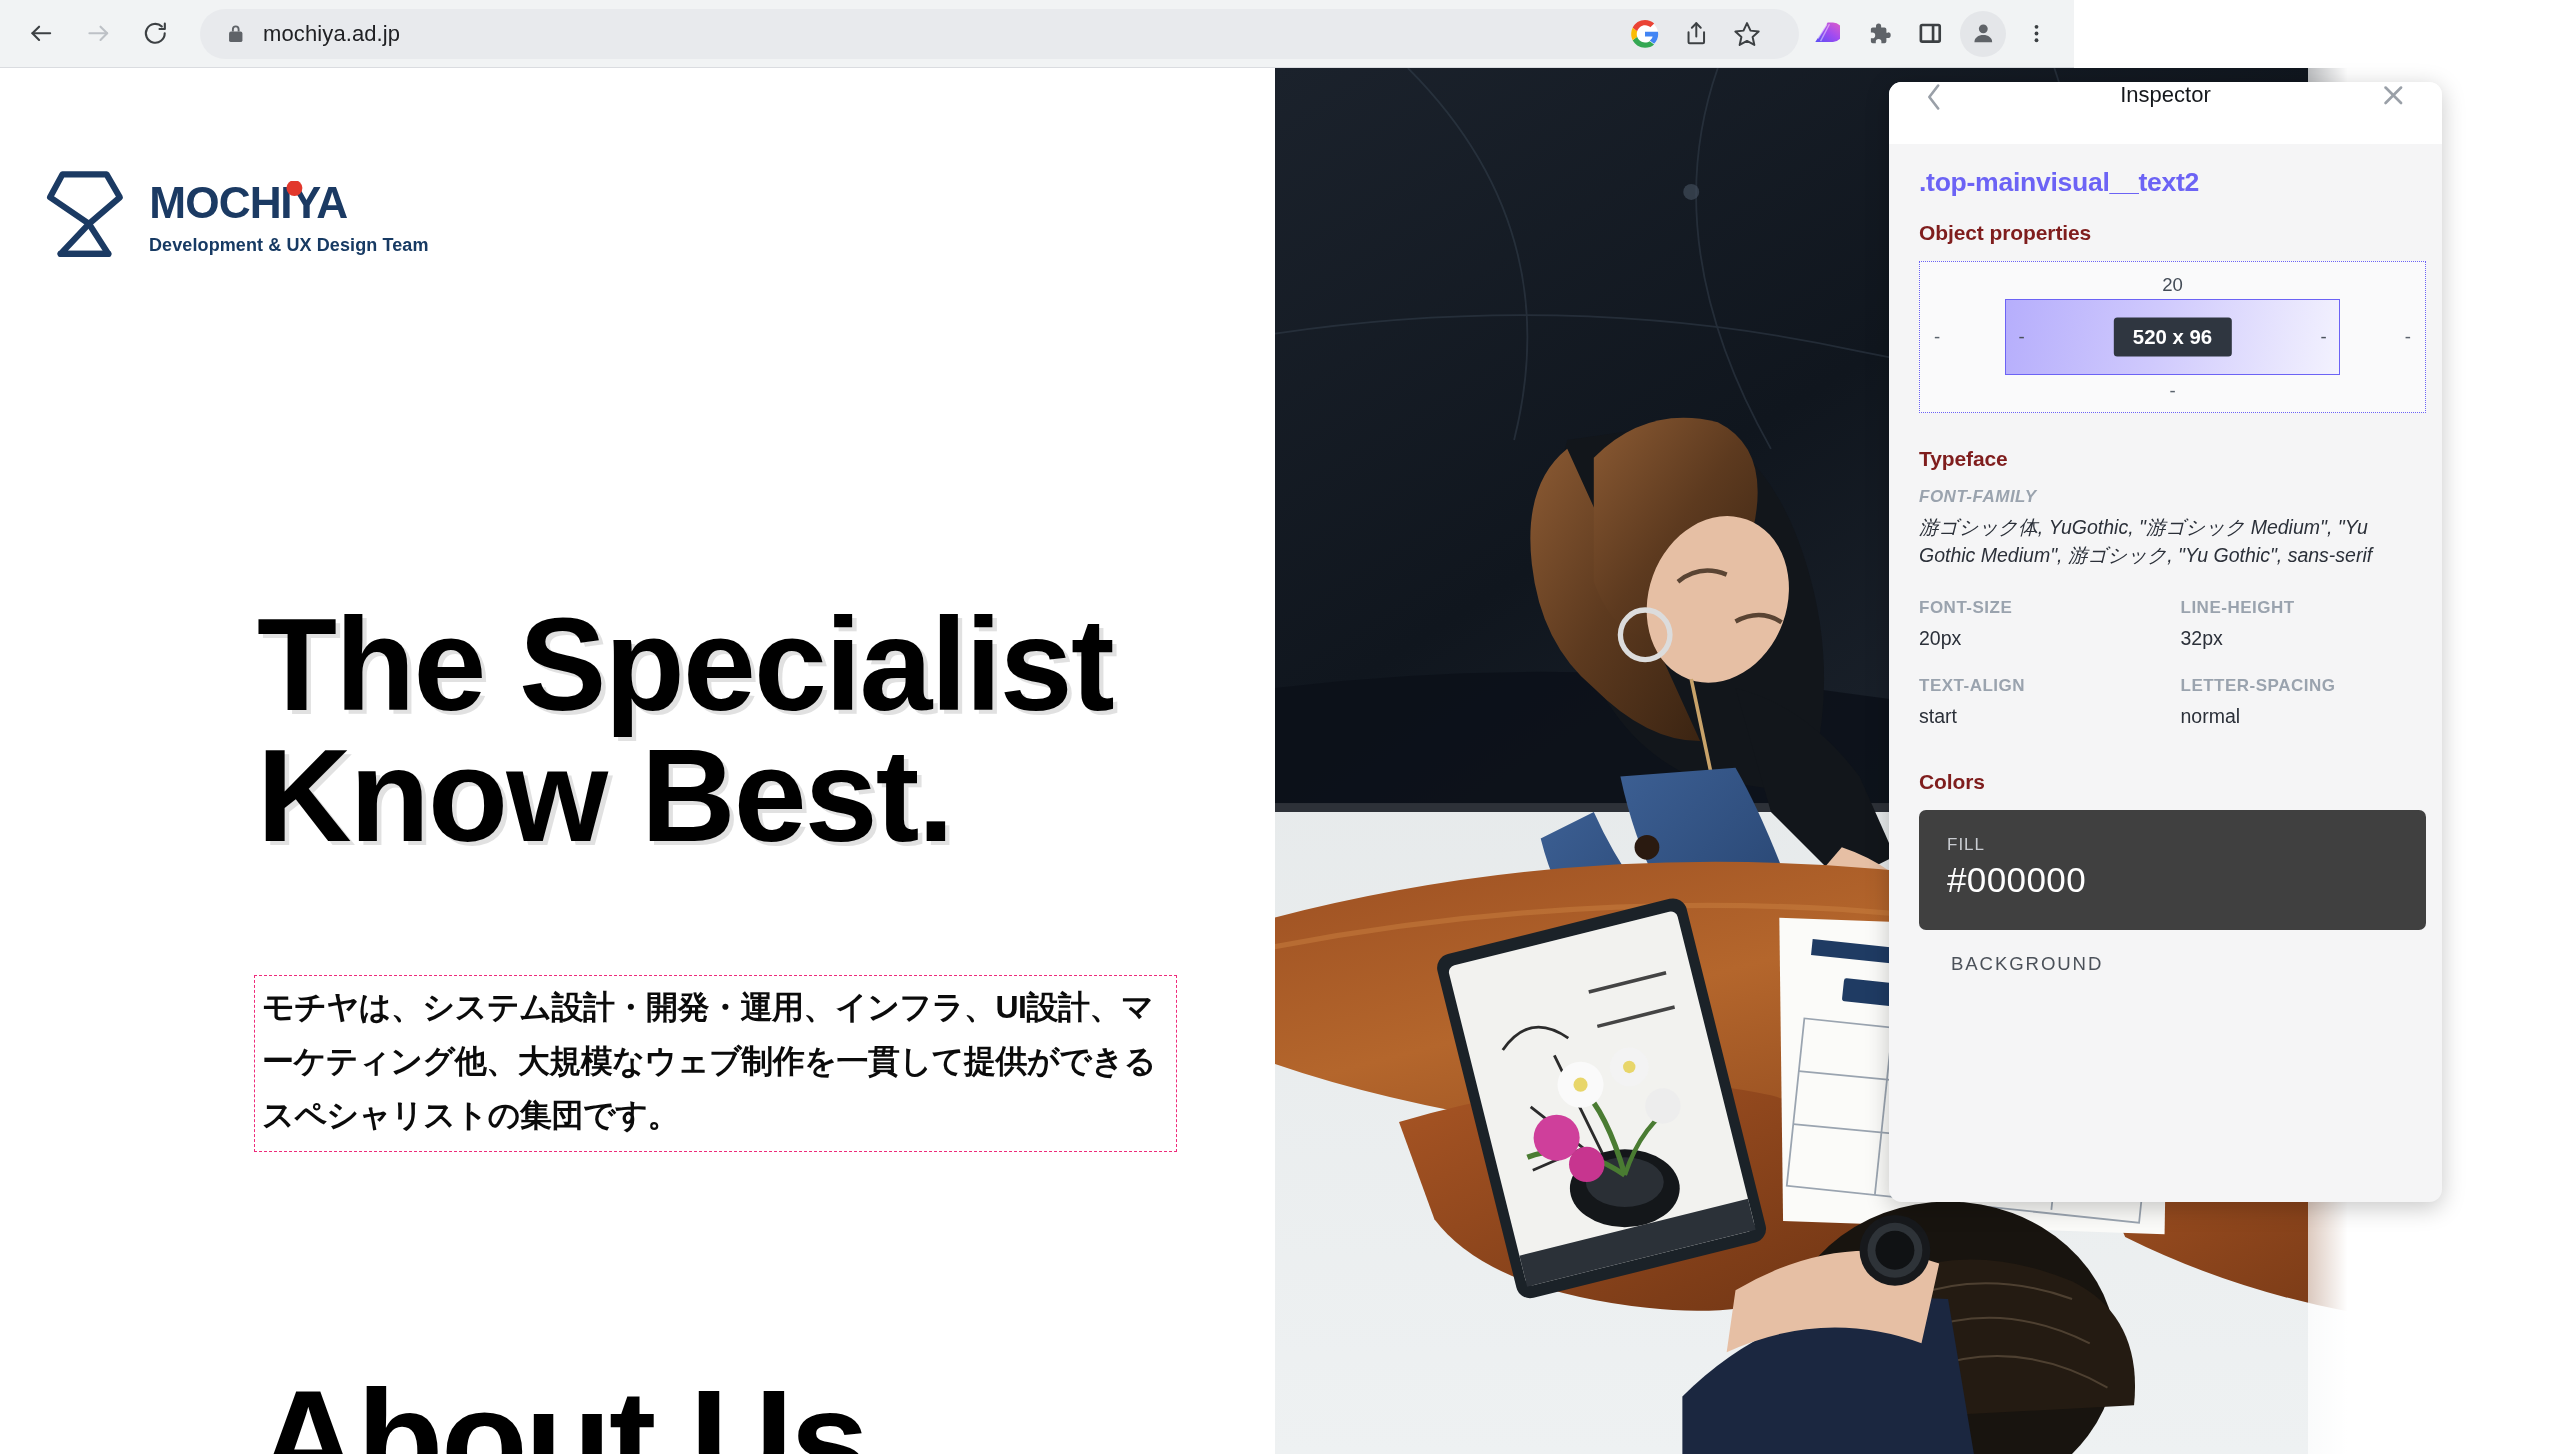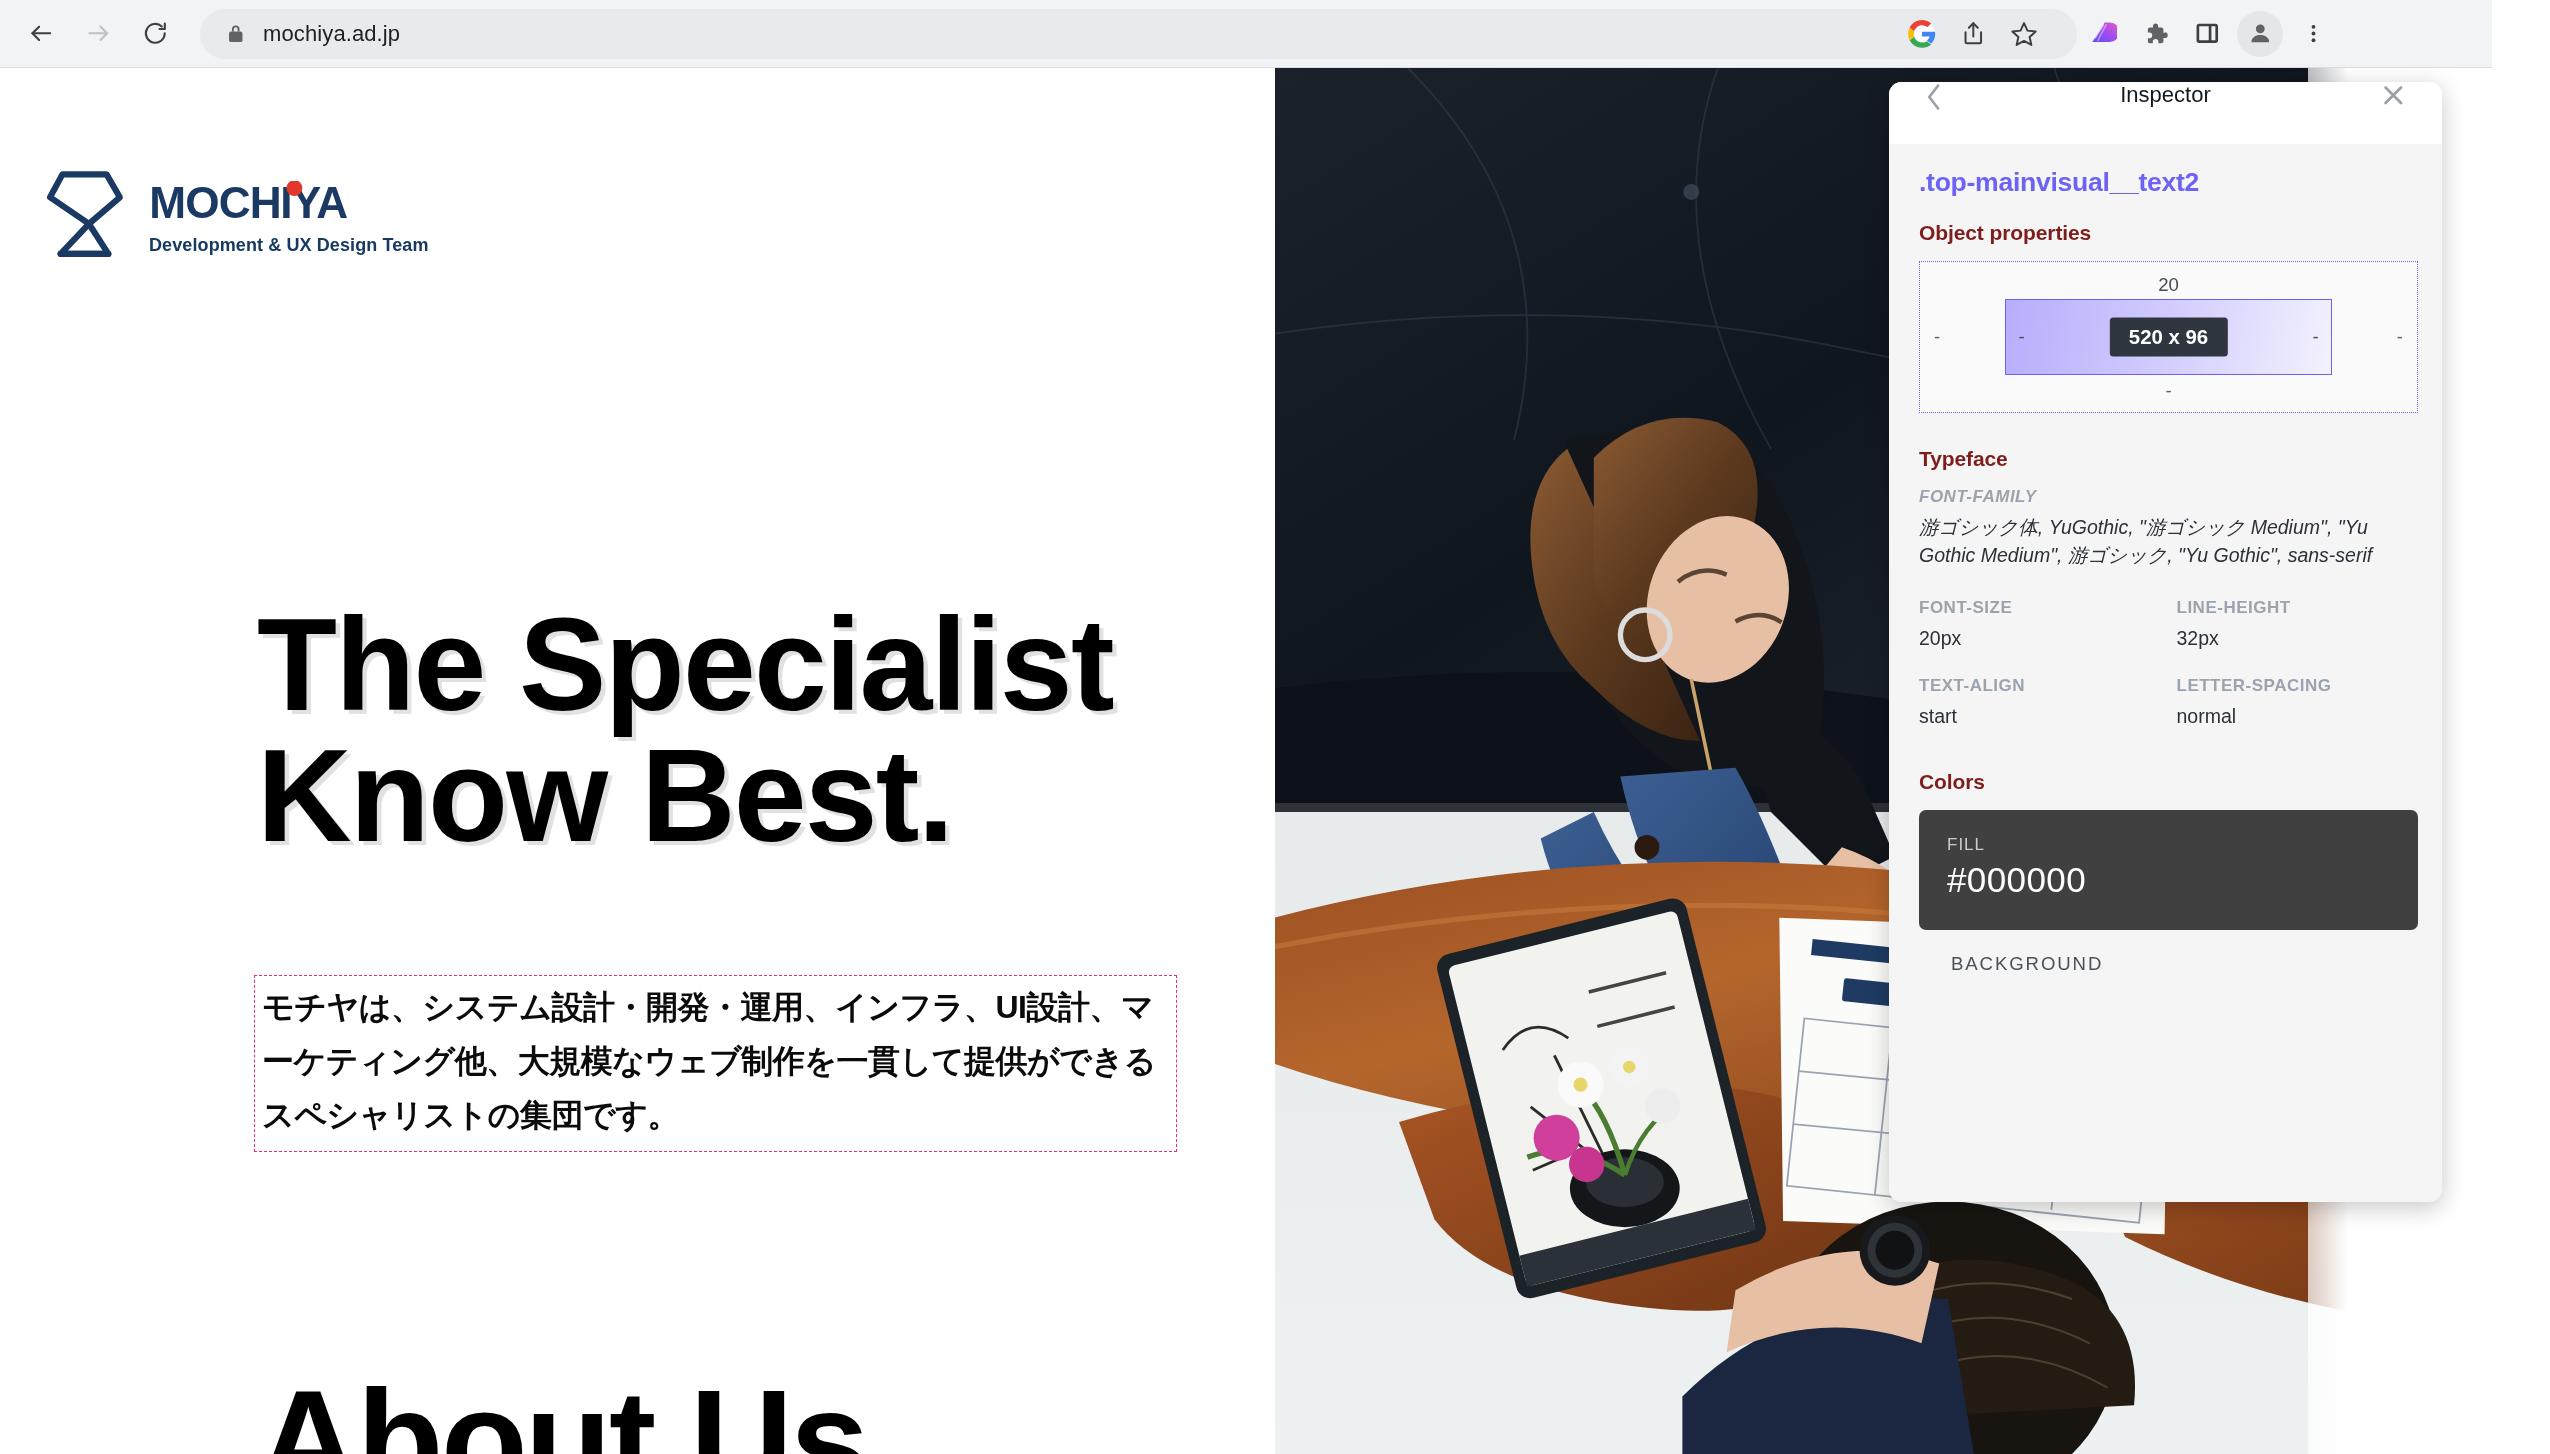--- a/index.html
+++ b/index.html
@@ -7,21 +7,21 @@
   html, body {
     width: 2550px; height: 1454px;
     overflow: hidden;
     background: #ffffff;
     font-family: "Liberation Sans", "DejaVu Sans", sans-serif;
   }
 
   
   #browser-chrome {
     position: absolute; left: 0; top: 0;
-    width: 2492px; height: 68px;
+    width: 2074px; height: 68px;
     background: #f1f3f4;
     border-bottom: 0.9px solid #dadce0;
     display: flex; align-items: center;
   }
   .nav-btns { display: flex; align-items: center; gap: 7px; padding-left: 16px; }
   .nav-btn {
     width: 50px; height: 50px; border-radius: 50%;
     display: flex; align-items: center; justify-content: center;
     cursor: pointer; background: transparent;
   }
@@ -193,21 +193,21 @@
     display: flex; 
     padding: 0 35px;
   }
   #panel-back { width: 30px; cursor: pointer; color: #9aa0a8; font-size: 30px; line-height: 1; font-weight: 300; }
   #panel-title {
     position: absolute; left: 0; right: 0; text-align: center;
     font-size: 22px; color: #15181c; font-weight: 400; pointer-events: none;
   }
   #panel-close { margin-left: auto; cursor: pointer; color: #9aa0a8; }
 
-  #panel-body { padding: 23px 24px 0 30px; }
+  #panel-body { padding: 23px 16px 0 30px; }
 
   #selector-name {
     font-size: 26.6px; font-weight: bold;
     color: #6c63f5; letter-spacing: -0.3px;
     margin-bottom: 23px;
   }
   .section-title {
     font-size: 21px; font-weight: bold; color: #7f1d1d;
     margin-bottom: 16px; letter-spacing: -0.1px;
   }

